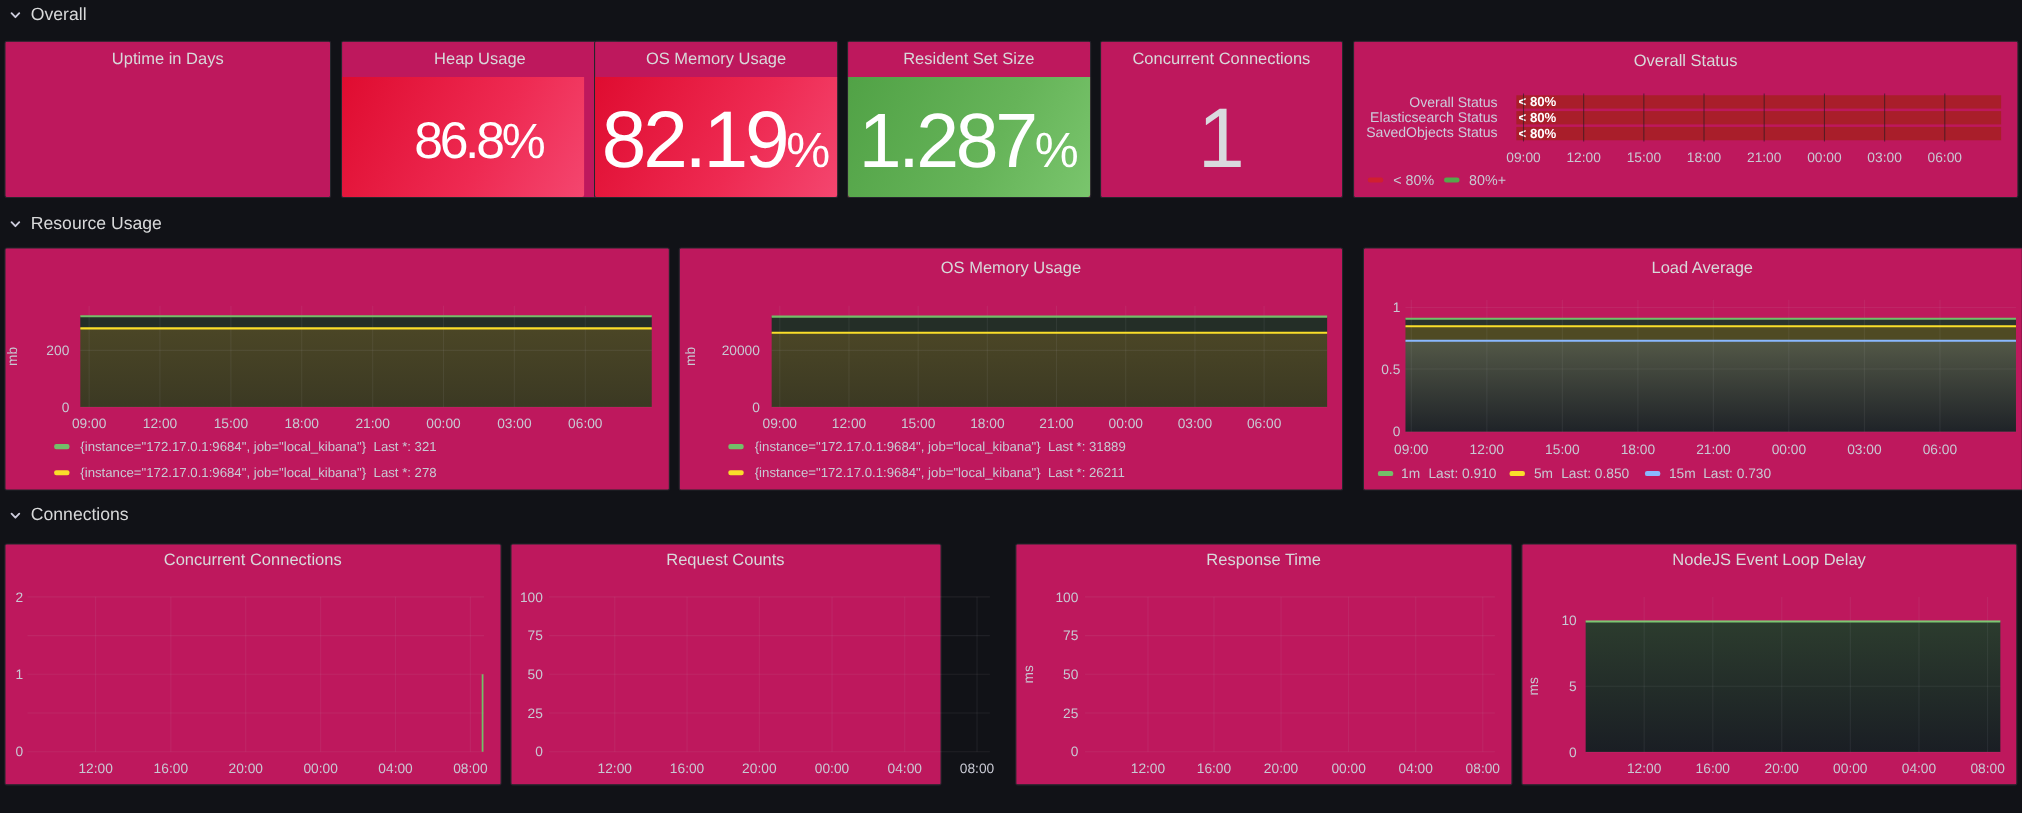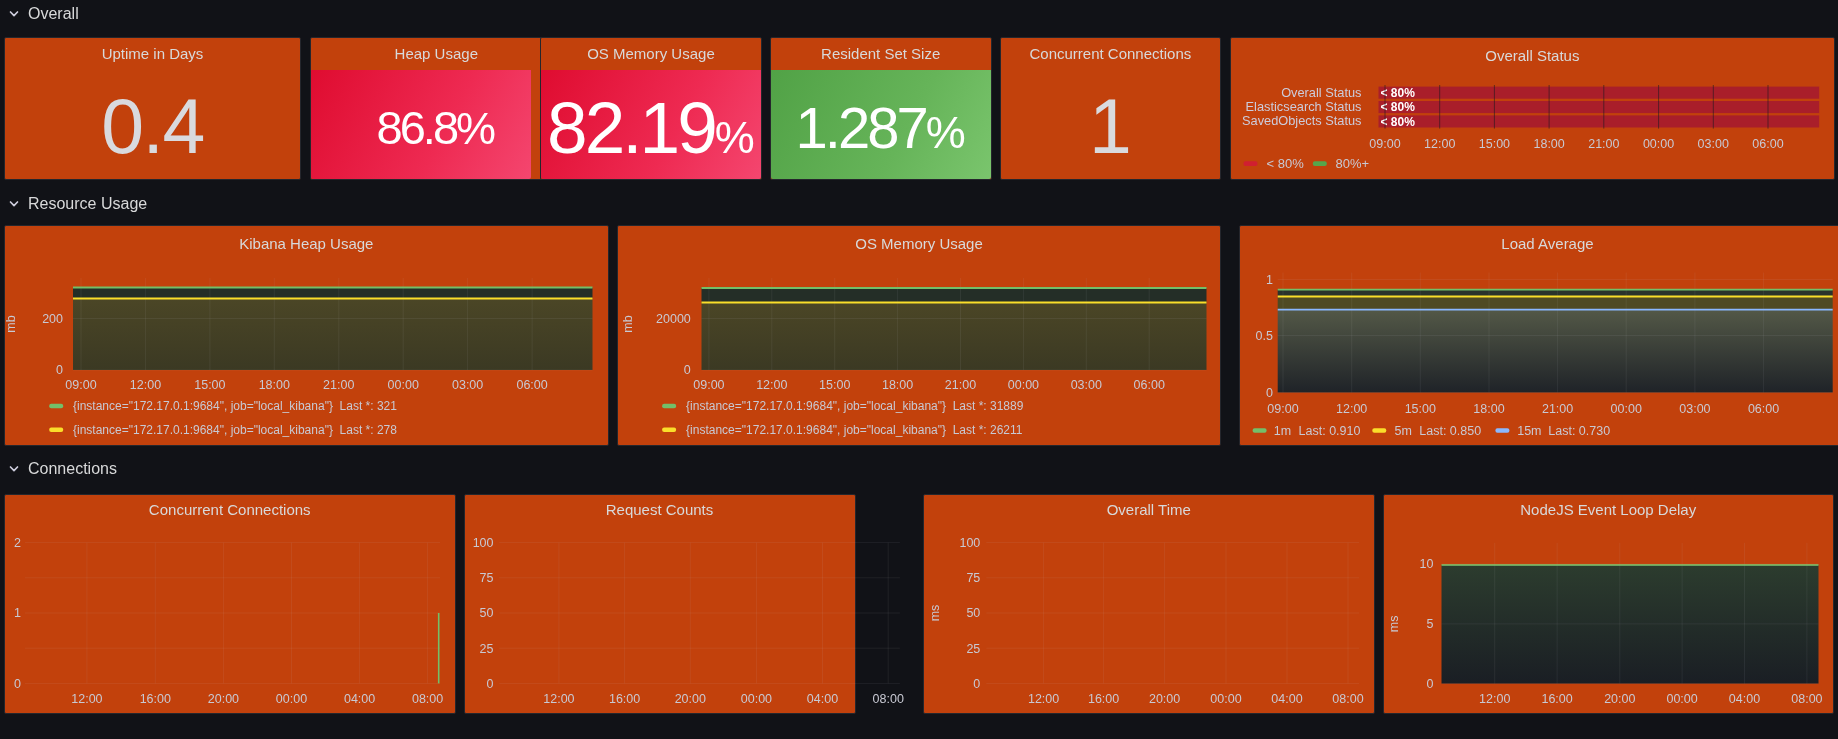--- a/index.html
+++ b/index.html
@@ -1,16 +1,16 @@
 <!DOCTYPE html>
 <html><head><meta charset="utf-8"><style>
 *{box-sizing:border-box;margin:0;padding:0}
 html,body{background:#111217;}
 body{font-family:"Liberation Sans",sans-serif;width:1838px;height:739px;position:relative;overflow:hidden}
-.panel{position:absolute;background:#c2410c;border:1px solid #25262c;border-radius:2px}
+.panel{position:absolute;background:#be185d;border:1px solid #25262c;border-radius:2px}
 .ptitle{position:absolute;left:0;width:100%;text-align:center;font-size:15px;font-weight:400;color:#d8d9da;line-height:18px}
 .sech{position:absolute;font-size:16px;font-weight:400;color:#d8d9da;line-height:18px}
 .chev{position:absolute}
 svg{position:absolute;left:0;top:0}
 .statval{position:absolute;left:0;width:100%;display:flex;align-items:baseline;justify-content:center;font-weight:400}
 .bigv{color:#d9dade;letter-spacing:-2px}
 .whitev{color:#ffffff;letter-spacing:-3px}
 .unit{letter-spacing:0}
 </style></head><body>
 <svg class="chev" style="left:8px;top:8px" width="12" height="12" viewBox="0 0 12 12">
@@ -20,21 +20,20 @@
 <svg class="chev" style="left:8px;top:198px" width="12" height="12" viewBox="0 0 12 12">
     <polyline points="2.5,4 6,7.6 9.5,4" fill="none" stroke="#ccccdc" stroke-width="1.7" stroke-linecap="round" stroke-linejoin="round"></polyline>
   </svg>
 <div class="sech" style="left:28px;top:195px">Resource Usage</div>
 <svg class="chev" style="left:8px;top:463px" width="12" height="12" viewBox="0 0 12 12">
     <polyline points="2.5,4 6,7.6 9.5,4" fill="none" stroke="#ccccdc" stroke-width="1.7" stroke-linecap="round" stroke-linejoin="round"></polyline>
   </svg>
 <div class="sech" style="left:28px;top:460px">Connections</div>
 <div class="panel" style="left:4px;top:37px;width:297px;height:143px">
     <div class="ptitle" style="top:7px">Uptime in Days</div>
-    <div class="statval bigv" style="top:38px;font-size:77px;line-height:100px;letter-spacing:-1.5px">0.4</div>
   </div>
 <div class="panel" style="left:310.3px;top:37px;width:252px;height:143px">
     <div class="ptitle" style="top:7px">Heap Usage</div>
     <div style="position:absolute;left:0px;top:32px;width:219.75px;height:109px;background:linear-gradient(118deg,#df0c30 0%,#ee2a52 60%,#f4466f 100%);border-radius:0 0 2px 2px"></div>
     <div class="statval" style="top:44px">
       <span class="whitev" style="font-size:47px;line-height:92px">86.8</span>
       <span class="unit whitev" style="font-size:45px;letter-spacing:0">%</span>
     </div>
   </div>
 <div class="panel" style="left:540.1px;top:37px;width:221.75px;height:143px">
@@ -42,21 +41,21 @@
     <div style="position:absolute;left:0px;top:32px;width:219.75px;height:109px;background:linear-gradient(118deg,#df0c30 0%,#ee2a52 60%,#f4466f 100%);border-radius:0 0 2px 2px"></div>
     <div class="statval" style="top:44px">
       <span class="whitev" style="font-size:73px;line-height:92px">82.19</span>
       <span class="unit whitev" style="font-size:45px;letter-spacing:0">%</span>
     </div>
   </div>
 <div class="panel" style="left:769.8px;top:37px;width:221.75px;height:143px">
     <div class="ptitle" style="top:7px">Resident Set Size</div>
     <div style="position:absolute;left:0px;top:32px;width:219.75px;height:109px;background:linear-gradient(118deg,#51a246 0%,#66b459 60%,#7ac56d 100%);border-radius:0 0 2px 2px"></div>
     <div class="statval" style="top:44px">
-      <span class="whitev" style="font-size:58px;line-height:92px">1.287</span>
+      <span class="whitev" style="font-size:70px;line-height:92px">1.287</span>
       <span class="unit whitev" style="font-size:45px;letter-spacing:0">%</span>
     </div>
   </div>
 <div class="panel" style="left:999.5px;top:37px;width:221.75px;height:143px">
     <div class="ptitle" style="top:7px">Concurrent Connections</div>
     <div class="statval bigv" style="top:38px;font-size:77px;line-height:100px;letter-spacing:0">1</div>
   </div>
 <div class="panel" style="left:1230px;top:37px;width:604.7px;height:143px">
     <div class="ptitle" style="top:9px">Overall Status</div>
     <svg width="603" height="141" viewBox="0 0 603 141">
@@ -85,21 +84,20 @@
       <text x="427.55" y="109.7" text-anchor="middle" font-size="12.5" fill="#c8c9d3" font-weight="normal" font-family="Liberation Sans, sans-serif">00:00</text>
       <text x="482.26" y="109.7" text-anchor="middle" font-size="12.5" fill="#c8c9d3" font-weight="normal" font-family="Liberation Sans, sans-serif">03:00</text>
       <text x="536.97" y="109.7" text-anchor="middle" font-size="12.5" fill="#c8c9d3" font-weight="normal" font-family="Liberation Sans, sans-serif">06:00</text>
       <rect x="12.5" y="123.3" width="14" height="4.6" rx="2" fill="#d01f30"></rect>
       <text x="35.5" y="129.8" text-anchor="start" font-size="13" fill="#c8c9d3" font-weight="normal" font-family="Liberation Sans, sans-serif">&lt; 80%</text>
       <rect x="81.8" y="123.3" width="14" height="4.6" rx="2" fill="#56a64b"></rect>
       <text x="104.5" y="129.8" text-anchor="start" font-size="13" fill="#c8c9d3" font-weight="normal" font-family="Liberation Sans, sans-serif">80%+</text>
     </svg>
   </div>
 <div class="panel" style="left:4px;top:224.5px;width:604.7px;height:221.5px">
-    <div class="ptitle" style="top:9.5px">Kibana Heap Usage</div>
     <svg width="603" height="219.5" viewBox="0 0 603 219.5">
       <linearGradient id="oliveA" x1="0" y1="0" x2="0" y2="1">
         <stop offset="0" stop-color="#4b4626"></stop>
         <stop offset="1" stop-color="#3b3923"></stop>
       </linearGradient>
       <rect x="68" y="61.5" width="519.5" height="11" fill="#242e27"></rect>
       <rect x="68" y="72.5" width="519.5" height="71.5" fill="url(#oliveA)"></rect>
       <line x1="68" y1="92.5" x2="587.5" y2="92.5" stroke="rgba(204,204,220,0.08)" stroke-width="1"></line>
       <line x1="68" y1="144" x2="587.5" y2="144" stroke="rgba(204,204,220,0.08)" stroke-width="1"></line>
       <line x1="76.0" y1="52" x2="76.0" y2="144" stroke="rgba(204,204,220,0.08)" stroke-width="1"></line>
@@ -260,21 +258,21 @@
       <text x="28.5" y="192.70000000000002" text-anchor="end" font-size="12.5" fill="#c8c9d3" font-weight="normal" font-family="Liberation Sans, sans-serif">0</text>
       <text x="93.9" y="207.9" text-anchor="middle" font-size="12.5" fill="#c8c9d3" font-weight="normal" font-family="Liberation Sans, sans-serif">12:00</text>
       <text x="159.6" y="207.9" text-anchor="middle" font-size="12.5" fill="#c8c9d3" font-weight="normal" font-family="Liberation Sans, sans-serif">16:00</text>
       <text x="225.3" y="207.9" text-anchor="middle" font-size="12.5" fill="#c8c9d3" font-weight="normal" font-family="Liberation Sans, sans-serif">20:00</text>
       <text x="291.4" y="207.9" text-anchor="middle" font-size="12.5" fill="#c8c9d3" font-weight="normal" font-family="Liberation Sans, sans-serif">00:00</text>
       <text x="357.5" y="207.9" text-anchor="middle" font-size="12.5" fill="#c8c9d3" font-weight="normal" font-family="Liberation Sans, sans-serif">04:00</text>
       <text x="423.2" y="207.9" text-anchor="middle" font-size="12.5" fill="#c8c9d3" font-weight="normal" font-family="Liberation Sans, sans-serif">08:00</text>
     </svg>
   </div>
 <div class="panel" style="left:923px;top:494.4px;width:451.5px;height:219.5px">
-    <div class="ptitle" style="top:5.8px">Overall Time</div>
+    <div class="ptitle" style="top:5.8px">Response Time</div>
     <svg width="449.5" height="217.5" viewBox="0 0 449.5 217.5">
       <line x1="62.3" y1="47.6" x2="435" y2="47.6" stroke="rgba(204,204,220,0.08)" stroke-width="1"></line>
       <line x1="62.3" y1="82.8" x2="435" y2="82.8" stroke="rgba(204,204,220,0.08)" stroke-width="1"></line>
       <line x1="62.3" y1="118.0" x2="435" y2="118.0" stroke="rgba(204,204,220,0.08)" stroke-width="1"></line>
       <line x1="62.3" y1="153.2" x2="435" y2="153.2" stroke="rgba(204,204,220,0.08)" stroke-width="1"></line>
       <line x1="62.3" y1="188.4" x2="435" y2="188.4" stroke="rgba(204,204,220,0.08)" stroke-width="1"></line>
       <line x1="119.6" y1="47.6" x2="119.6" y2="188.4" stroke="rgba(204,204,220,0.08)" stroke-width="1"></line>
       <line x1="179.6" y1="47.6" x2="179.6" y2="188.4" stroke="rgba(204,204,220,0.08)" stroke-width="1"></line>
       <line x1="240.6" y1="47.6" x2="240.6" y2="188.4" stroke="rgba(204,204,220,0.08)" stroke-width="1"></line>
       <line x1="302.0" y1="47.6" x2="302.0" y2="188.4" stroke="rgba(204,204,220,0.08)" stroke-width="1"></line>

